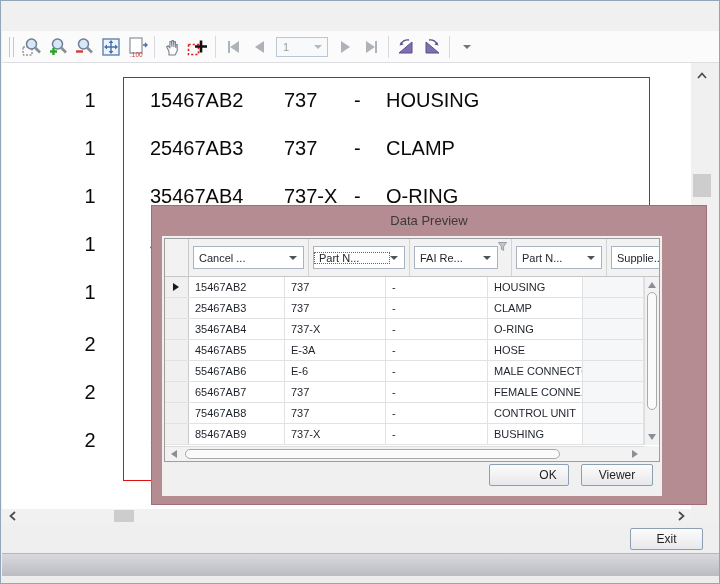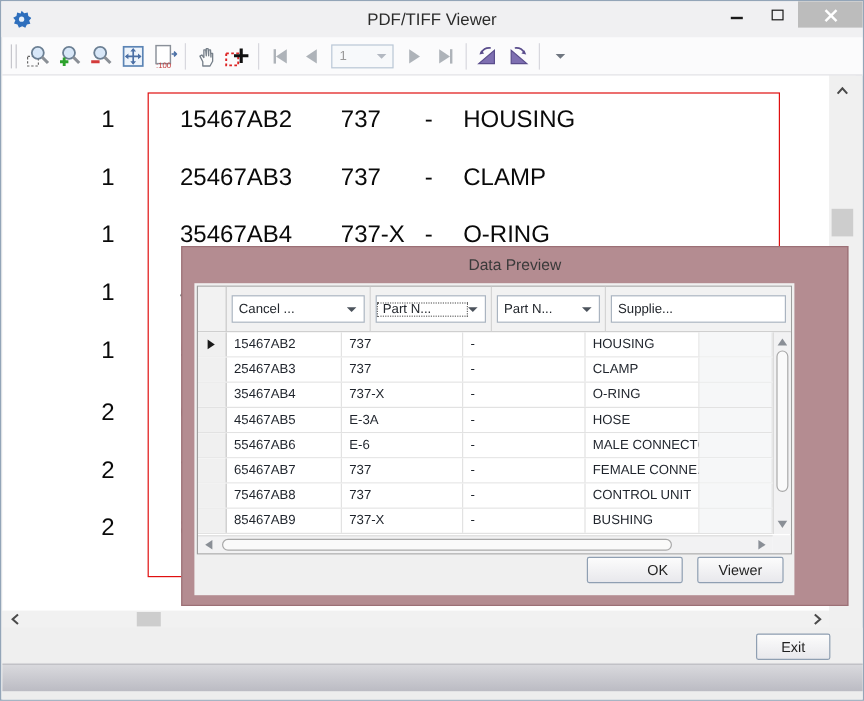--- a/index.html
+++ b/index.html
@@ -55,21 +55,21 @@
   .vthumb-main { position:absolute; left:2px; top:111px; width:18px; height:23px; background:#cdcdcd; }
   .sb-arrow { position:absolute; left:0; width:22px; height:16px; display:flex; align-items:center; justify-content:center; }
   .hscroll-main { position:absolute; left:1px; top:508px; width:689px; height:14px; background:#f1f1f1; }
   .hthumb-main { position:absolute; left:112px; top:1px; width:20px; height:12px; background:#cdcdcd; }
   .hsb-arrow { position:absolute; top:0; width:16px; height:14px; display:flex; align-items:center; justify-content:center; }
 
   
   .footer { position:absolute; left:1px; top:522px; width:717px; height:30px; background:#efefef; }
   .btn { border:1px solid #8f9fb2; border-radius:2px; background:linear-gradient(#fcfcfc,#e8e8ec);
          font-size:12px; color:#1f1f1f; display:flex; align-items:center; justify-content:center; }
-  .exit-btn { position:absolute; left:628px; top:5px; width:62px; height:22px; }
+  .exit-btn { position:absolute; left:628px; top:5px; width:73px; height:22px; }
   .status-strip { position:absolute; left:1px; top:551px; width:717px; height:32px; background:#ededed; }
   .status-bar-grad { position:absolute; left:0; top:1px; width:100%; height:23px;
                      border-top:1px solid #b7b7bd; background:linear-gradient(#d9d9dd,#bbbbc3); }
 
   
   .dialog { position:absolute; left:150px; top:204px; width:556px; height:300px;
             background:#b48c91; border:1px solid #9c7076; }
   .dialog-title { position:absolute; left:0; top:0; width:100%; height:30px; line-height:30px;
                   text-align:center; font-size:13px; color:#3a3a3a; }
   .dialog-body { position:absolute; left:10px; top:30px; width:500px; height:260px; background:#f0f0f0; }
@@ -110,38 +110,20 @@
   .grid-corner { position:absolute; right:0; bottom:0; width:15px; height:15px; background:#f2f2f3; }
   .dlg-btn-row { position:absolute; left:0; top:228px; width:100%; height:24px; }
   .ok-btn { position:absolute; left:327px; top:0; width:80px; height:22px;padding-left:38px; }
   .cancel-btn { position:absolute; left:419px; top:0; width:72px; height:22px; }
 </style>
 </head>
 <body>
 
 <div class="window">
 
-  <div class="titlebar">
-    <svg class="app-icon" viewBox="0 0 16 16">
-      <path d="M8 1l2.2 2.1 2.9-.6.5 2.9 2.6 1.5-1.9 2.1 1 2.8-2.9.7-1.3 2.7-2.6-1.4-2.7 1.3-1.2-2.7-2.9-.8 1.1-2.7L1 6.8l2.7-1.4.6-2.9 2.9.7z" fill="#2f6fbd"></path>
-      <circle cx="8" cy="8" r="2.2" fill="#e8f1fb"></circle>
-    </svg>
-    <div class="title-text">PDF/TIFF Viewer</div>
-    <div class="caption-btns">
-      <div class="cap-btn">
-          <div class="glyph-min"></div>
-        </div>
-      <div class="cap-btn">
-          <div class="glyph-max"></div>
-        </div>
-      <div class="cap-btn cap-close">
-          <div class="glyph-x"></div>
-        </div>
-    </div>
-  </div>
 
   <div class="toolbar">
     <div class="grip"></div>
 
     <div class="tb-btn">
       <svg width="22" height="22">
         <rect x="1" y="11" width="9" height="8" fill="none" stroke="#666" stroke-width="1" stroke-dasharray="2 1.5"></rect>
         <circle cx="9.5" cy="8" r="5" fill="#d8e7f8" stroke="#6b7f93" stroke-width="1.5"></circle>
         <line x1="13" y1="11.5" x2="18" y2="16.5" stroke="#8a8f96" stroke-width="2.6"></line>
       </svg>
@@ -341,20 +323,29 @@
             <div class="gh-combo">
               <div class="gh-label">Cancel ...</div>
               <div class="gh-arrow"></div>
             </div>
           </div>
           <div class="gh-cell ghc2">
             <div class="gh-combo focused">
               <div class="gh-label">Part N...</div>
               <div class="gh-arrow"></div>
             </div>
+          </div>
+          <div class="gh-cell ghc3">
+            <div class="gh-combo" style="right:18px;">
+              <div class="gh-label">FAI Re...</div>
+              <div class="gh-arrow"></div>
+            </div>
+            <svg class="funnel" width="11" height="11">
+              <path d="M1.5 1.5h8L6.6 5.4v4l-2.2-1.2v-2.8z" fill="#c3c8ce" stroke="#8f959c" stroke-width="0.9"></path>
+            </svg>
           </div>
           <div class="gh-cell ghc4">
             <div class="gh-combo">
               <div class="gh-label">Part N...</div>
               <div class="gh-arrow"></div>
             </div>
           </div>
           <div class="gh-cell ghc5" style="border-right:none;">
             <div class="gh-combo">
               <div class="gh-label">Supplie...</div>

